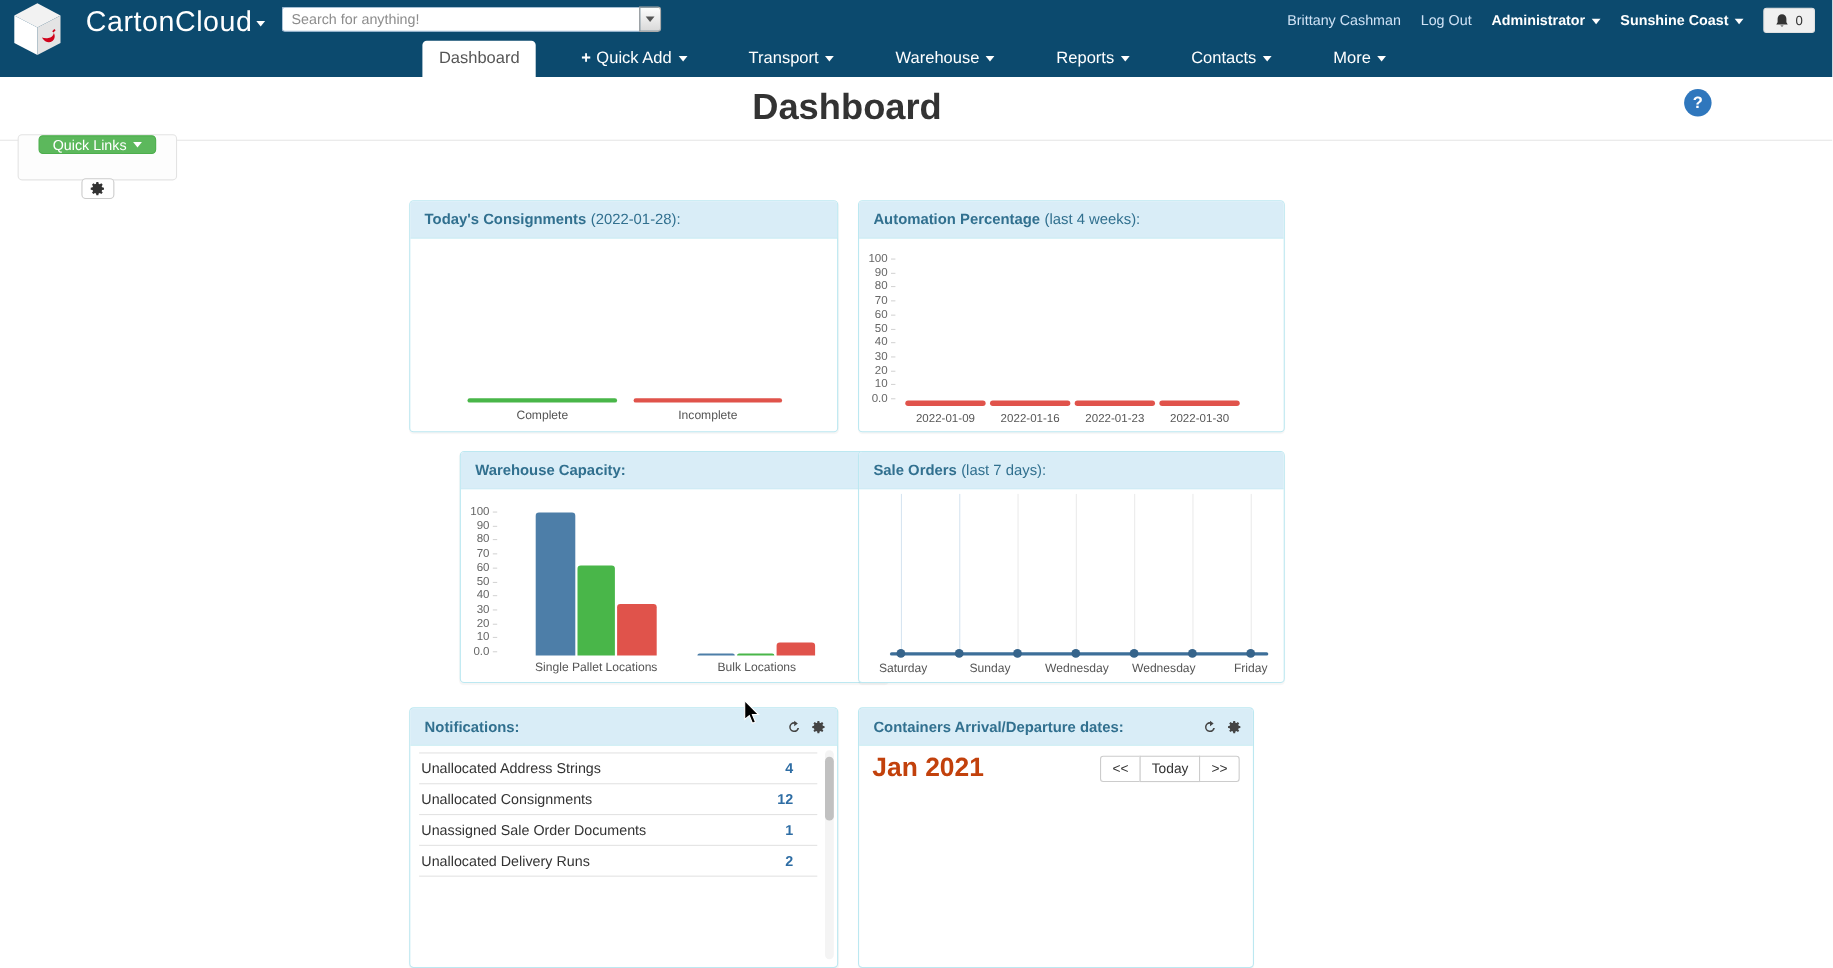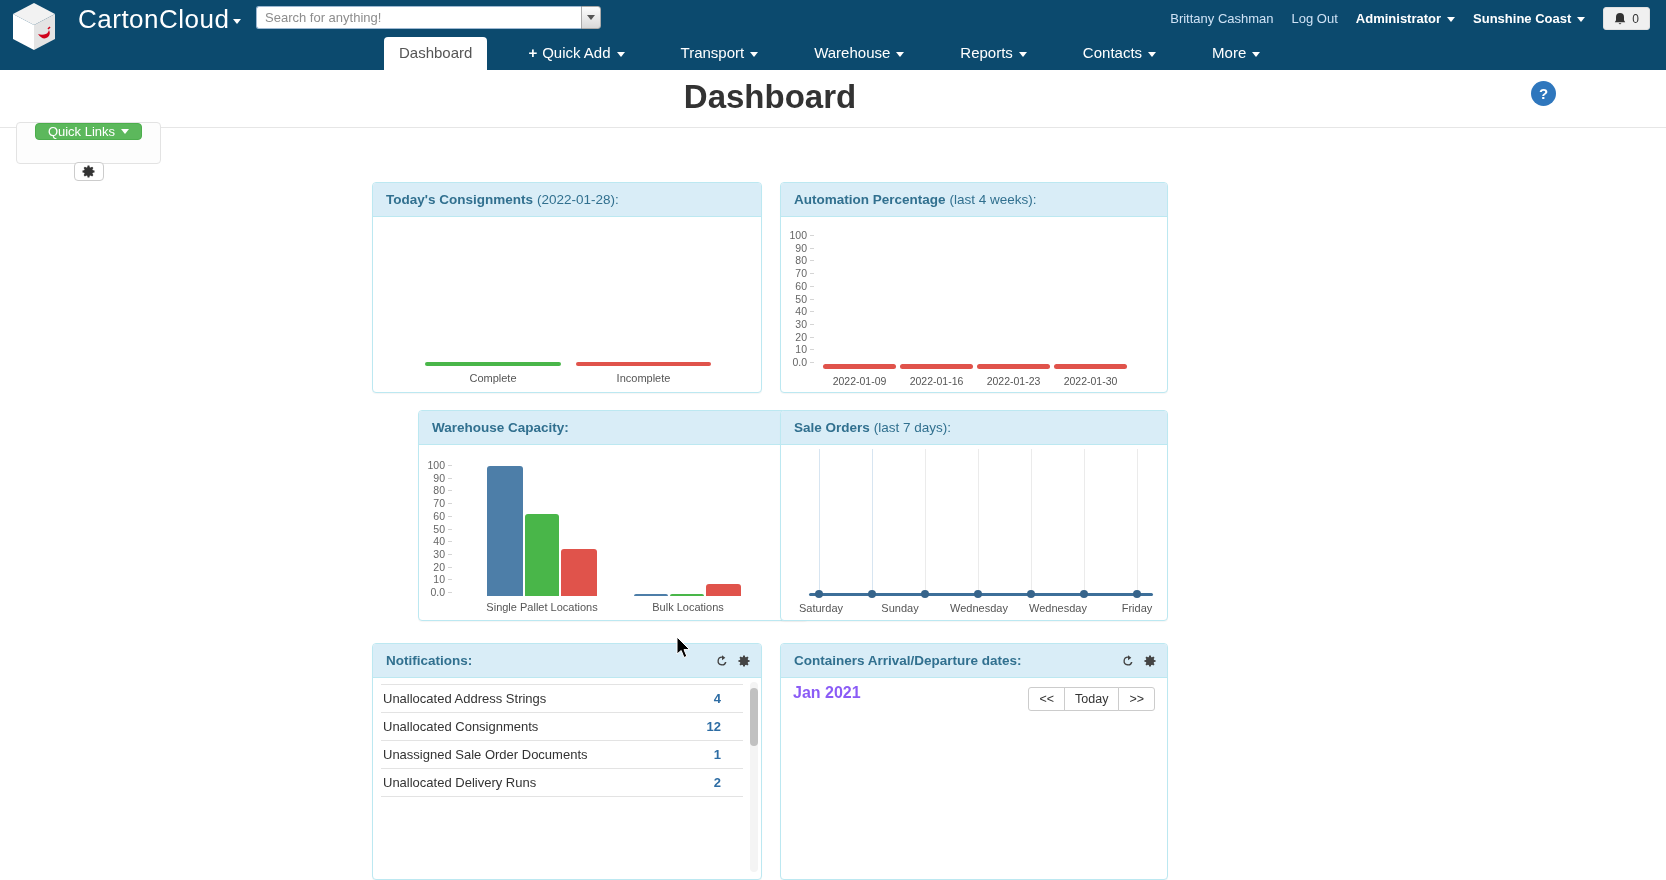--- a/index.html
+++ b/index.html
@@ -67,21 +67,21 @@
   .lline{position:absolute;height:3px;background:#3d6f99;border-radius:2px;}
 
   
   .nlist{position:absolute;left:8px;right:18px;top:6px;border-top:1px solid #e3e3e3;}
   .nrow{position:relative;height:28px;line-height:28px;border-bottom:1px solid #e3e3e3;font-size:13px;color:#333;padding-left:2px;}
   .ncount{position:absolute;right:22px;top:0;font-weight:700;color:#2e6da4;cursor:pointer;text-decoration:none;}
   .sb-track{position:absolute;right:3px;top:4px;bottom:6px;width:8px;background:#f4f4f4;border-radius:4px;}
   .sb-thumb{position:absolute;right:3px;top:10px;width:8px;height:58px;background:#c1c1c1;border-radius:4px;cursor:pointer;}
 
   
-  .month{position:absolute;left:12px;top:6px;font-size:16px;font-weight:700;color:#8b5cf6;}
+  .month{position:absolute;left:12px;top:6px;font-size:24px;font-weight:700;color:#c2410c;}
   .cal-btns{position:absolute;right:12px;top:9px;display:flex;}
   .cal-btn{height:24px;padding:0 10px;background:#fff;border:1px solid #ccc;font-size:12.5px;color:#333;
            line-height:22px;cursor:pointer;font-family:inherit;}
   .cal-btn + .cal-btn{margin-left:-1px;}
   .cal-btn:first-child{border-radius:3px 0 0 3px;}
   .cal-btn:last-child{border-radius:0 3px 3px 0;}
 
   .cursor{position:absolute;left:676px;top:637px;z-index:50;pointer-events:none;}
 </style>
 </head>
@@ -286,21 +286,21 @@
           <div class="nrow"><span>Unallocated Address Strings</span><a class="ncount">4</a></div>
           <div class="nrow"><span>Unallocated Consignments</span><a class="ncount">12</a></div>
           <div class="nrow"><span>Unassigned Sale Order Documents</span><a class="ncount">1</a></div>
           <div class="nrow"><span>Unallocated Delivery Runs</span><a class="ncount">2</a></div>
         </div>
       <div class="sb-track"></div>
       <div class="sb-thumb"></div>
     </div>
   </section>
 
-  <section class="panel" style="left:780px;top:643px;width:388px;height:237px;">
+  <section class="panel" style="left:780px;top:643px;width:360px;height:237px;">
     <div class="panel-head"><b>Containers Arrival/Departure dates:</b>
       <span class="head-icons">
         <span>
           <svg width="14" height="14" viewBox="0 0 16 16">
             <path d="M8 2.8a5.2 5.2 0 1 0 5.1 6.2h-1.7A3.6 3.6 0 1 1 8 4.4V7l3.8-2.7L8 1.5z" fill="#444"></path>
           </svg>
         </span>
         <span>
           <svg width="14" height="14" viewBox="0 0 20 20">
             <path d="M10 6.5a3.5 3.5 0 1 0 0 7 3.5 3.5 0 0 0 0-7zm8 4.7v-2.4l-2.2-.4a6 6 0 0 0-.6-1.4l1.3-1.8-1.7-1.7-1.8 1.3a6 6 0 0 0-1.4-.6L11.2 2H8.8l-.4 2.2a6 6 0 0 0-1.4.6L5.2 3.5 3.5 5.2l1.3 1.8a6 6 0 0 0-.6 1.4L2 8.8v2.4l2.2.4a6 6 0 0 0 .6 1.4l-1.3 1.8 1.7 1.7 1.8-1.3a6 6 0 0 0 1.4.6l.4 2.2h2.4l.4-2.2a6 6 0 0 0 1.4-.6l1.8 1.3 1.7-1.7-1.3-1.8a6 6 0 0 0 .6-1.4z" fill="#444"></path>

